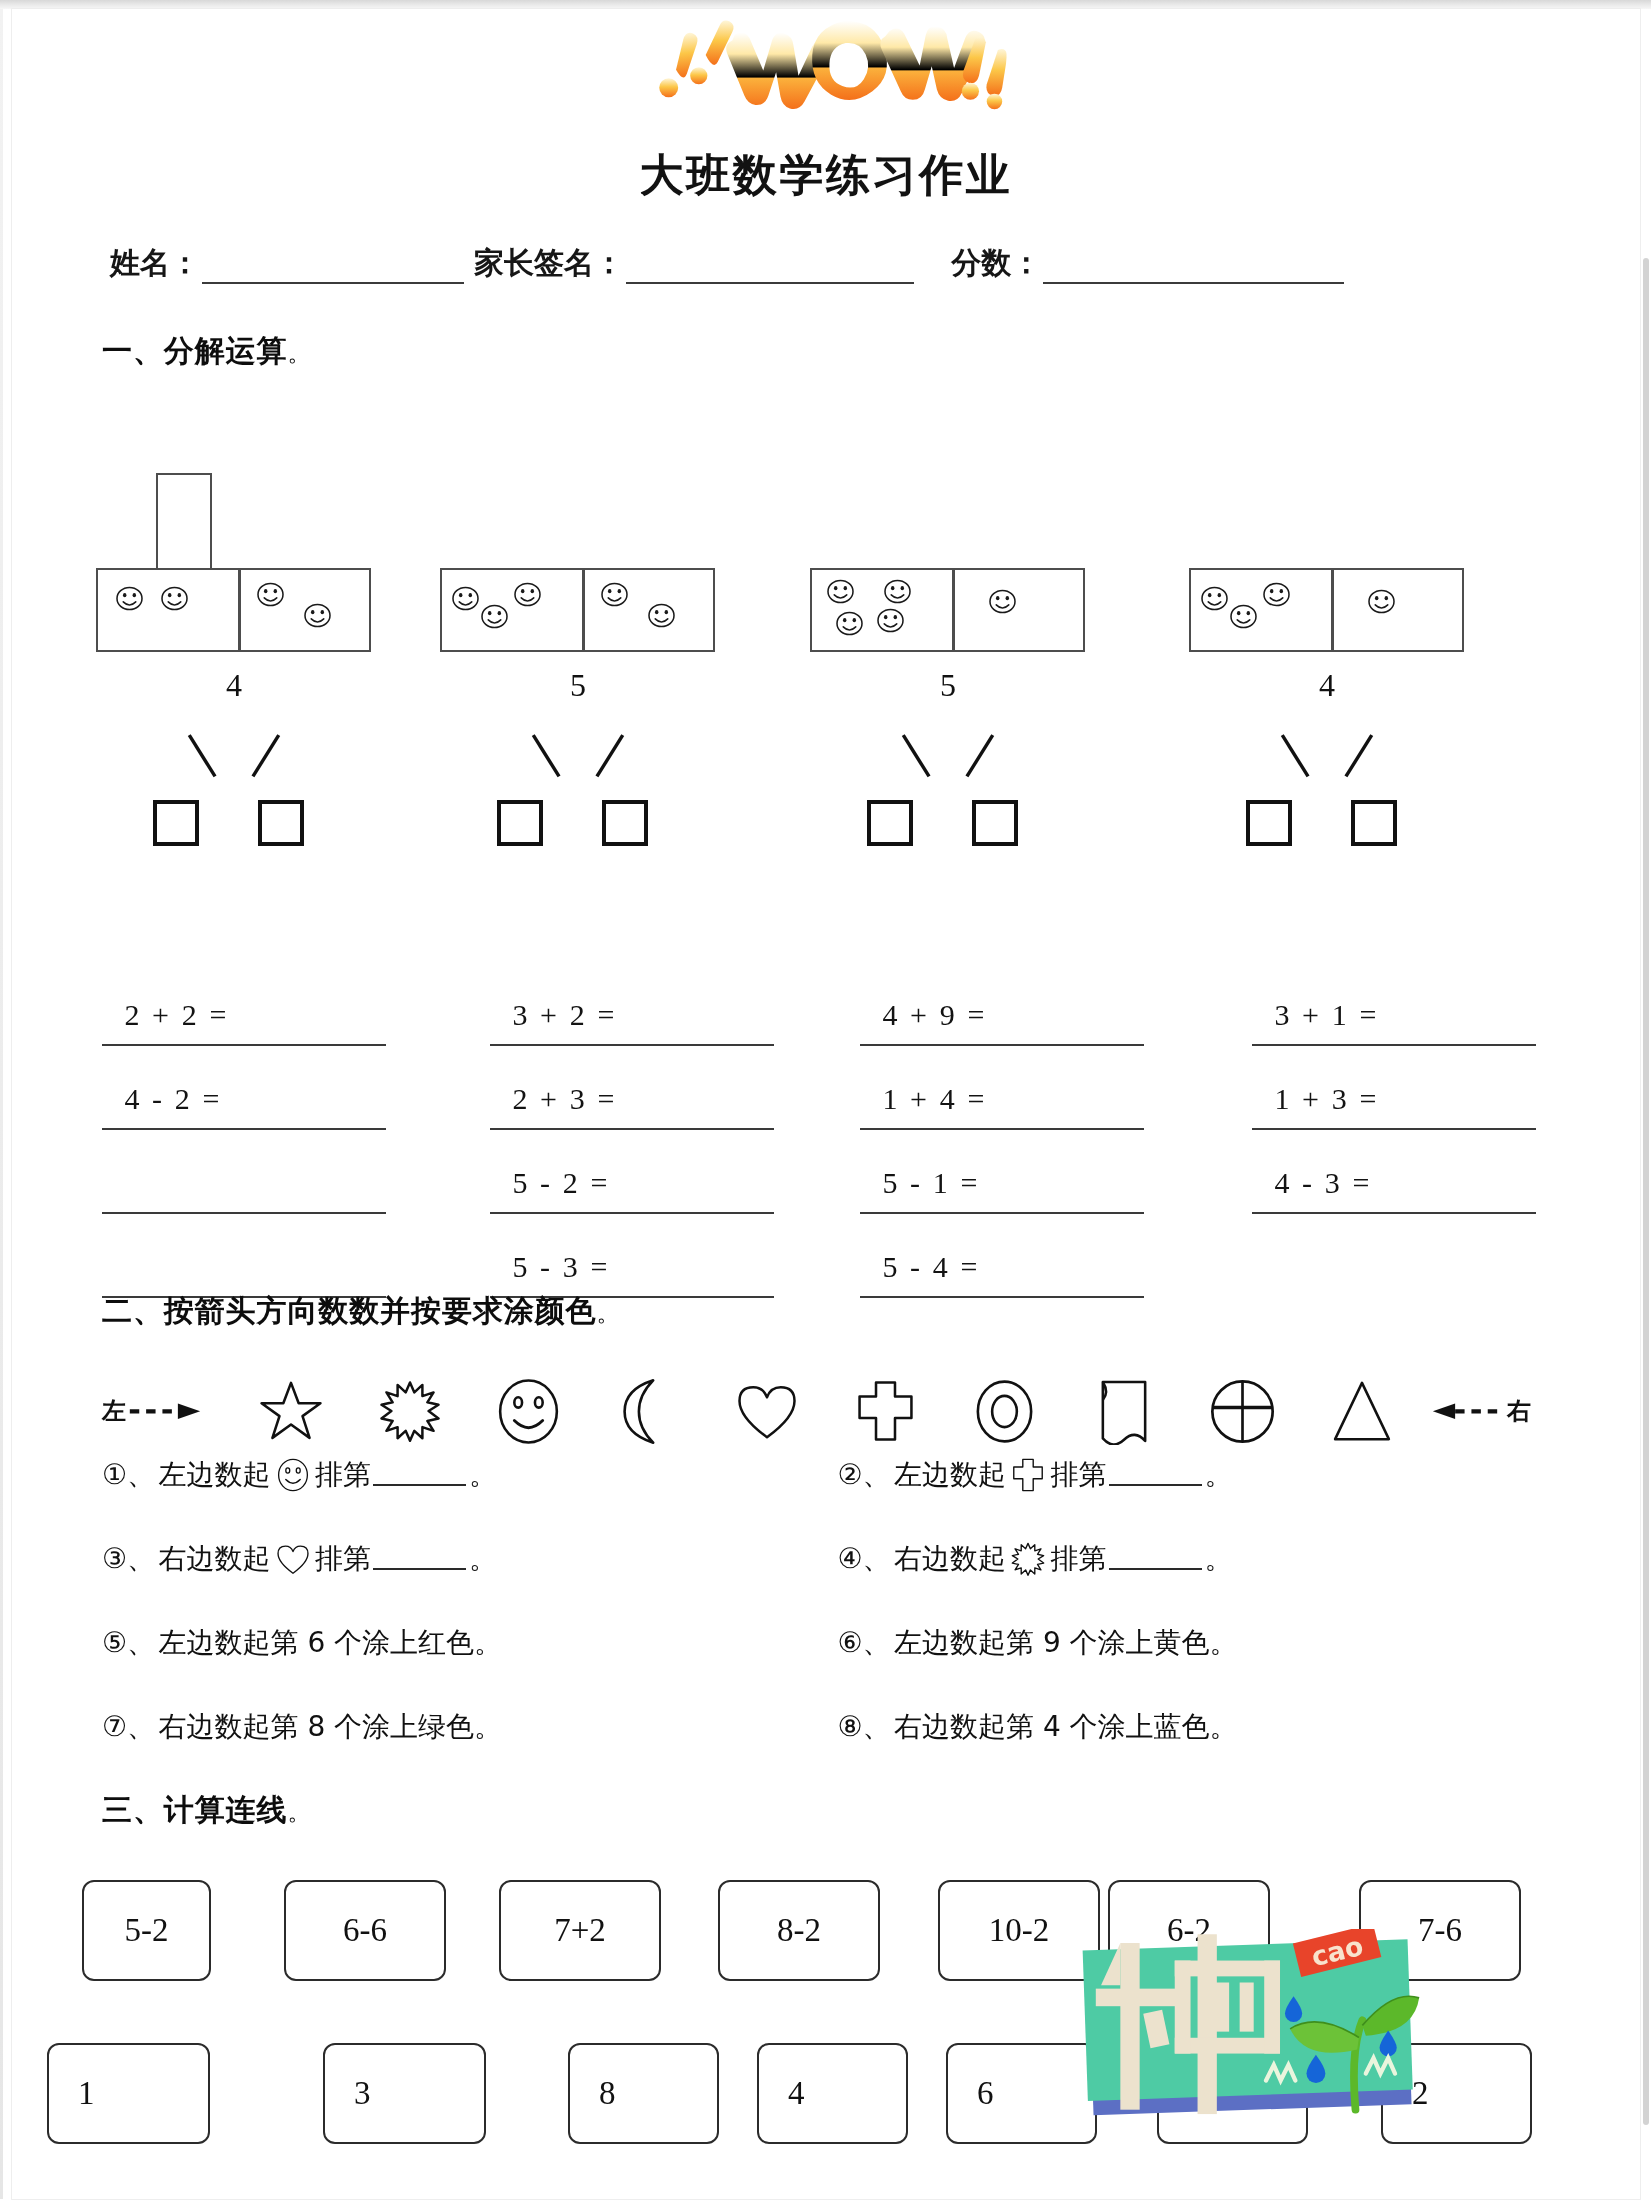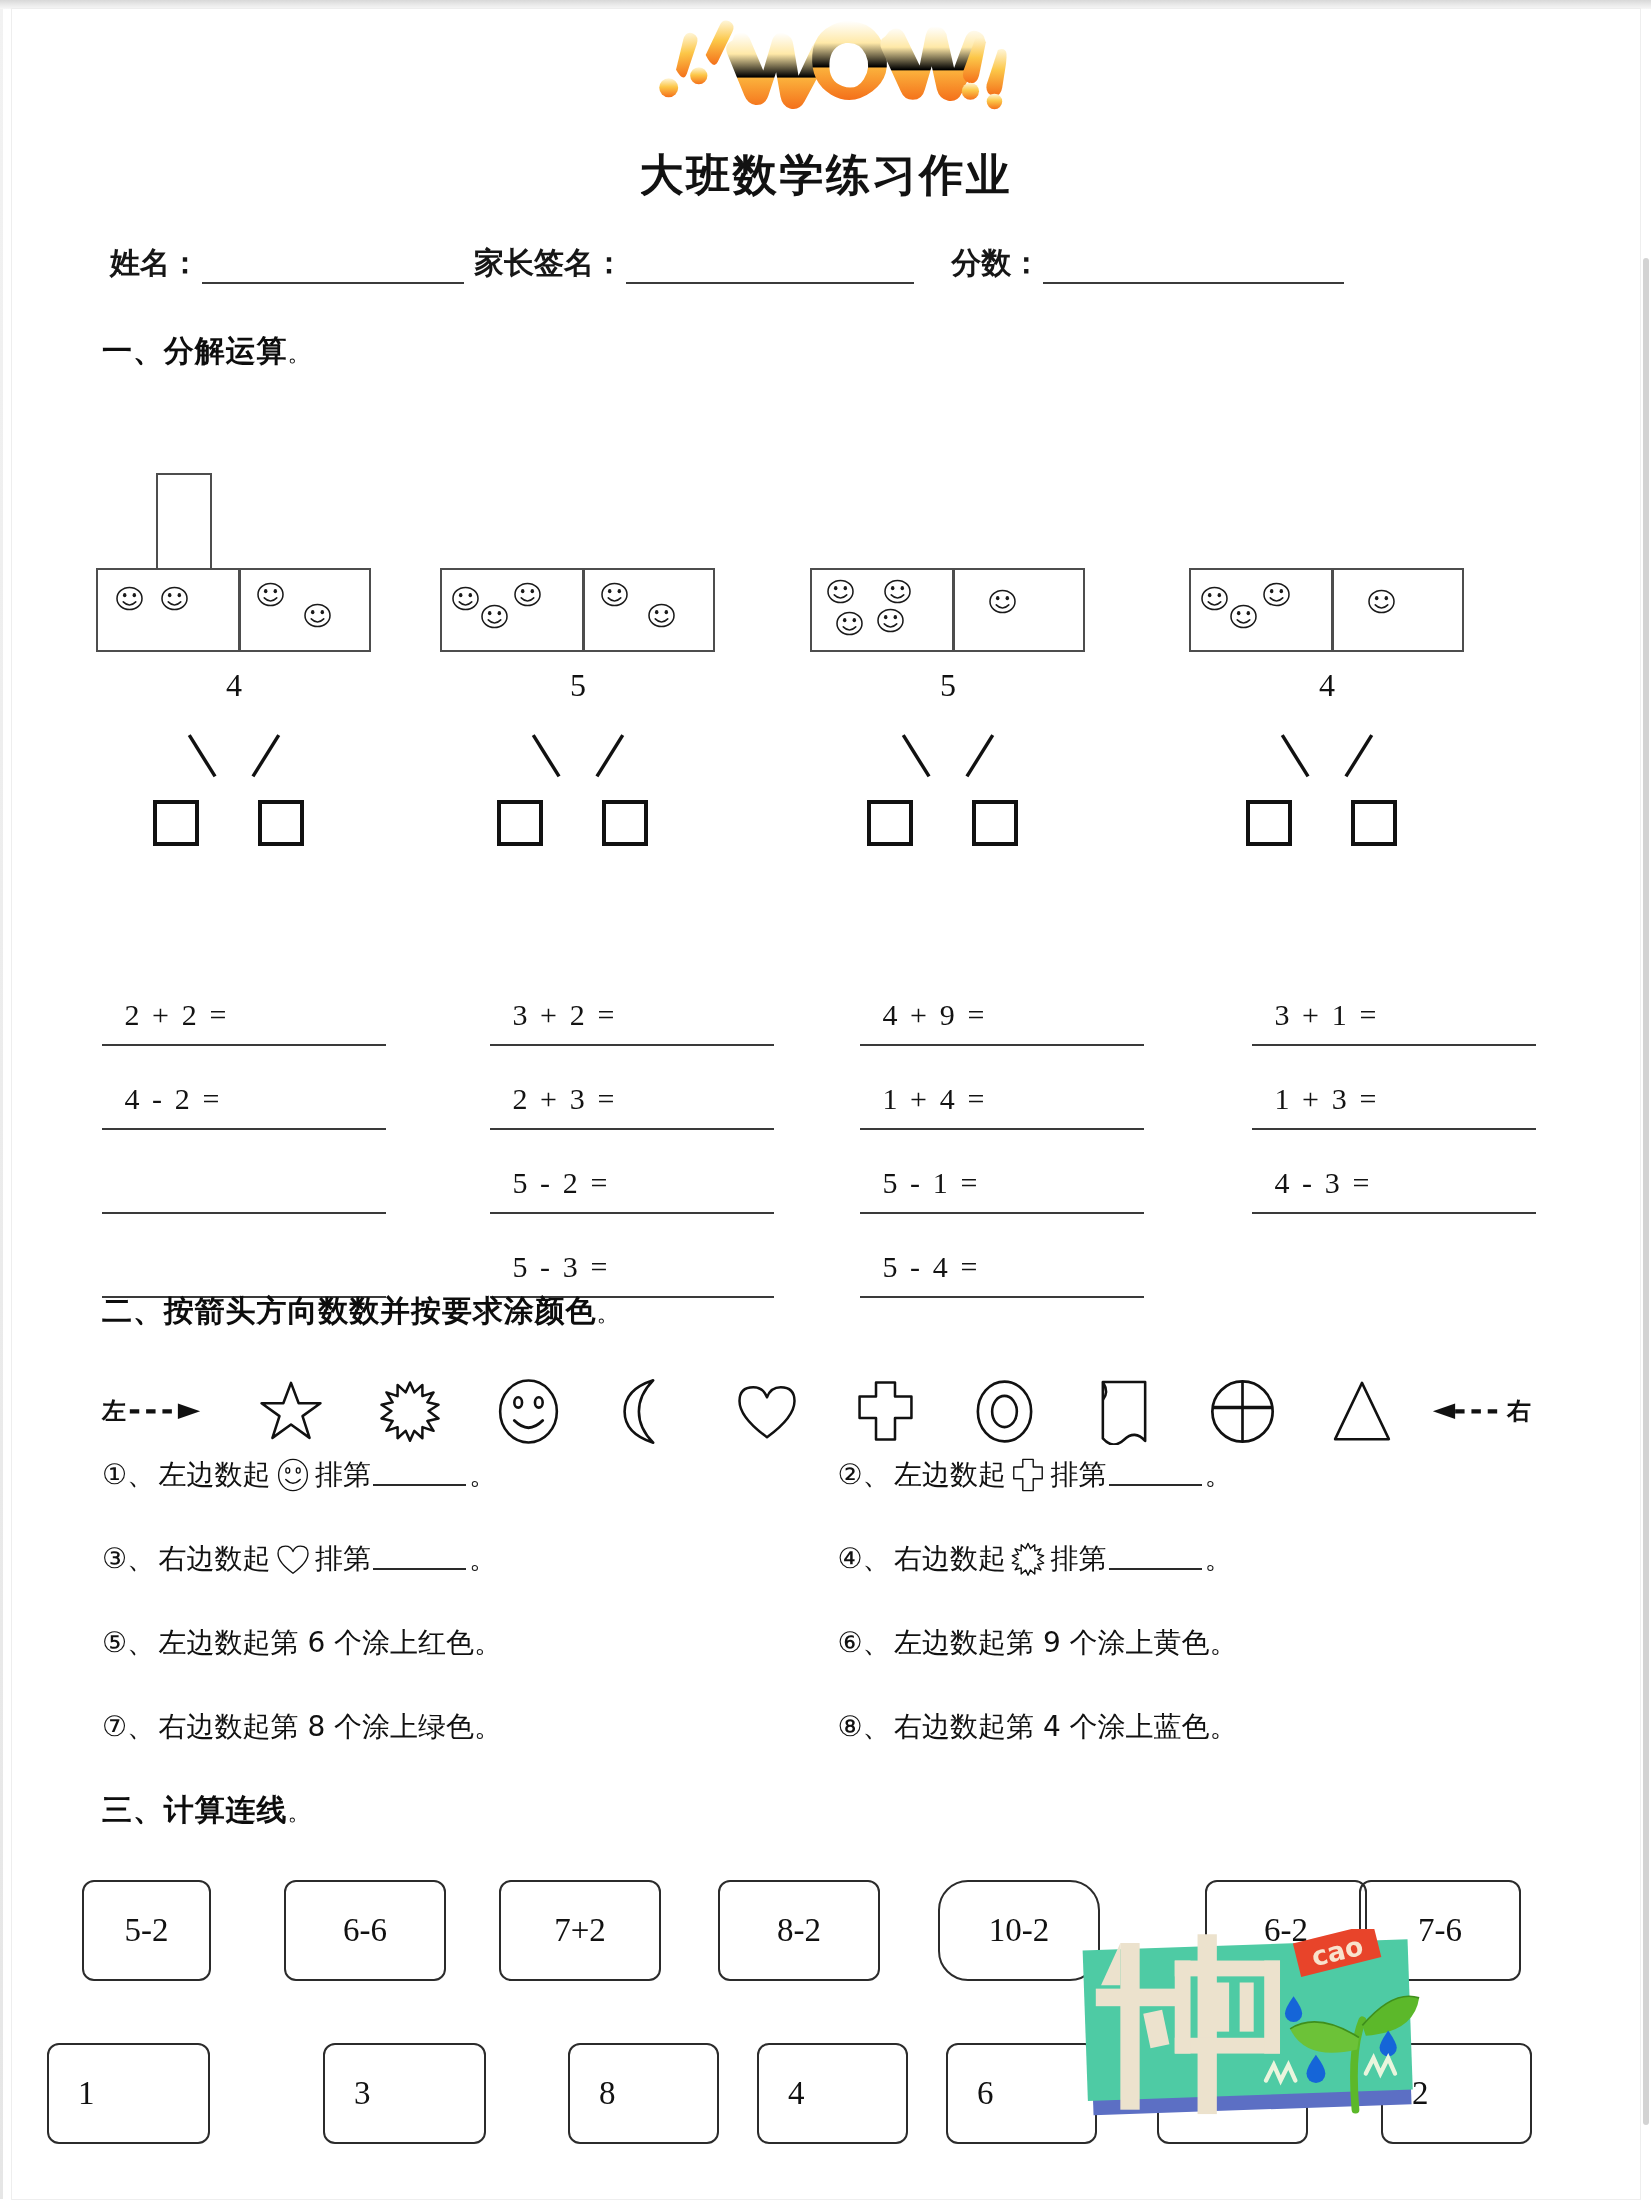--- a/index.html
+++ b/index.html
@@ -636,22 +636,22 @@
 
 <div class="sec-head" id="sec3-head">
   <span>三、计算连线</span><span class="period">。</span>
 </div>
 
 <div class="link-row" id="link-row-1">
     <div class="link-box" style="left: 82px; width: 129px;">5-2</div>
     <div class="link-box" style="left: 284px; width: 162px;">6-6</div>
     <div class="link-box" style="left: 499px; width: 162px;">7+2</div>
     <div class="link-box" style="left: 718px; width: 162px;">8-2</div>
-    <div class="link-box" style="left: 938px; width: 162px; border-radius: 30px;">10-2</div>
-    <div class="link-box" style="left: 1205px; width: 162px;">6-2</div>
+    <div class="link-box" style="left: 938px; width: 162px;">10-2</div>
+    <div class="link-box" style="left: 1108px; width: 162px;">6-2</div>
     <div class="link-box" style="left: 1359px; width: 162px;">7-6</div>
   </div>
 <div class="link-row" id="link-row-2">
     <div class="link-box" style="left: 47px; width: 163px; justify-content: flex-start; padding-left: 29px;">1</div>
     <div class="link-box" style="left: 323px; width: 163px; justify-content: flex-start; padding-left: 29px;">3</div>
     <div class="link-box" style="left: 568px; width: 151px; justify-content: flex-start; padding-left: 29px;">8</div>
     <div class="link-box" style="left: 757px; width: 151px; justify-content: flex-start; padding-left: 29px;">4</div>
     <div class="link-box" style="left: 946px; width: 151px; justify-content: flex-start; padding-left: 29px;">6</div>
     <div class="link-box" style="left: 1157px; width: 151px; justify-content: flex-start; padding-left: 29px;"></div>
     <div class="link-box" style="left: 1381px; width: 151px; justify-content: flex-start; padding-left: 29px;">2</div>

